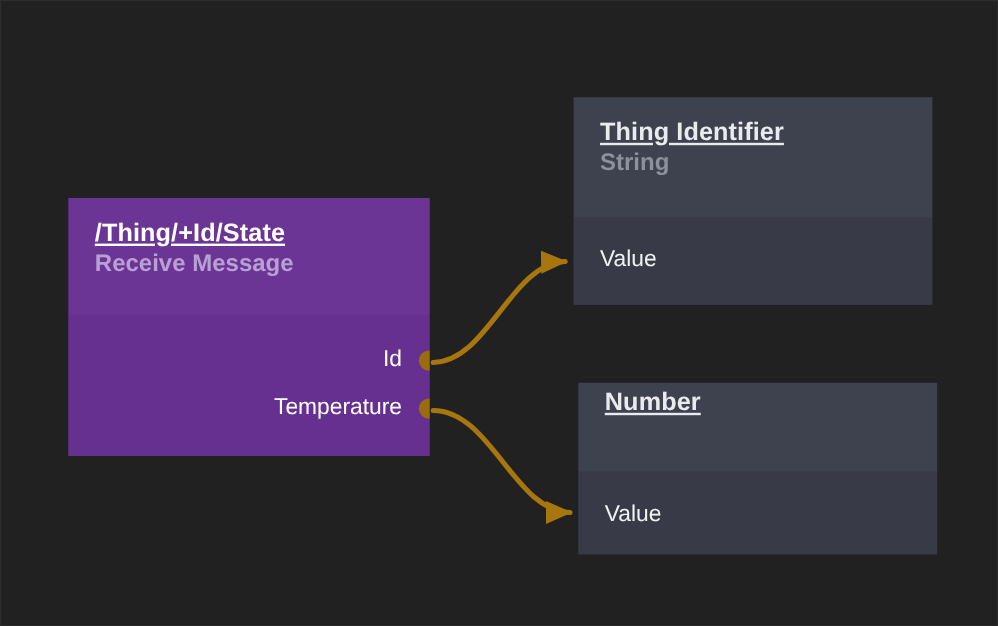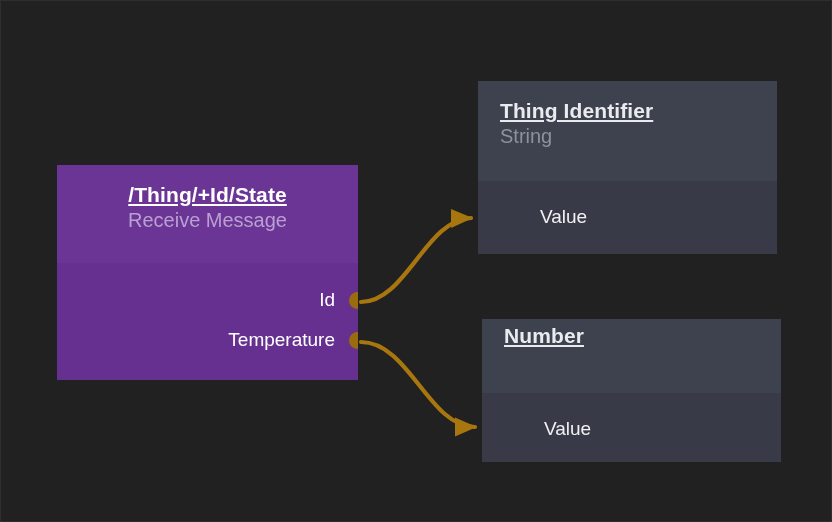--- a/index.html
+++ b/index.html
@@ -46,41 +46,40 @@
   .node-title {
     font-size: 21px;
     font-weight: bold;
     line-height: 1.18;
     letter-spacing: 0.1px;
     white-space: nowrap;
     text-decoration: underline;
   }
   .node-subtitle {
     font-size: 20px;
-    font-weight: normal;
+    font-weight: bold;
     line-height: 1.28;
     white-space: nowrap;
   }
   .node-body {
     box-sizing: border-box;
     position: relative;
   }
 
   
   .node-purple {
     left: 56px;
     top: 164px;
     width: 301px;
     height: 215px;
     background: #663090;
   }
   .node-purple .node-header {
     background: #6b3596;
     height: 98px;
-    text-align: center;
   }
   .node-purple .node-title  { color: #ffffff; }
   .node-purple .node-subtitle { color: #b9a0d2; }
   .node-purple .node-body { height: 117px; background: #663090; }
 
   .port-row {
     position: absolute;
     right: 0;
     display: flex;
     align-items: center;
@@ -102,21 +101,21 @@
     flex: 0 0 auto;
   }
   .port-row-id  { top: 25px; }
   .port-row-tmp { top: 65px; }
 
   
   .node-dark { background: #383b47; }
   .node-dark .node-header { background: #3e424f; }
   .node-dark .node-title { color: #e9ebee; }
   .node-dark .node-subtitle { color: #8d919c; }
-  .node-dark .node-body { background: #383b47; margin-left: 40px; }
+  .node-dark .node-body { background: #383b47; }
 
   .node-thing {
     left: 477px;
     top: 80px;
     width: 299px;
     height: 173px;
   }
   .node-thing .node-header { height: 100px; }
   .node-thing .node-body   { height: 73px; }
 

